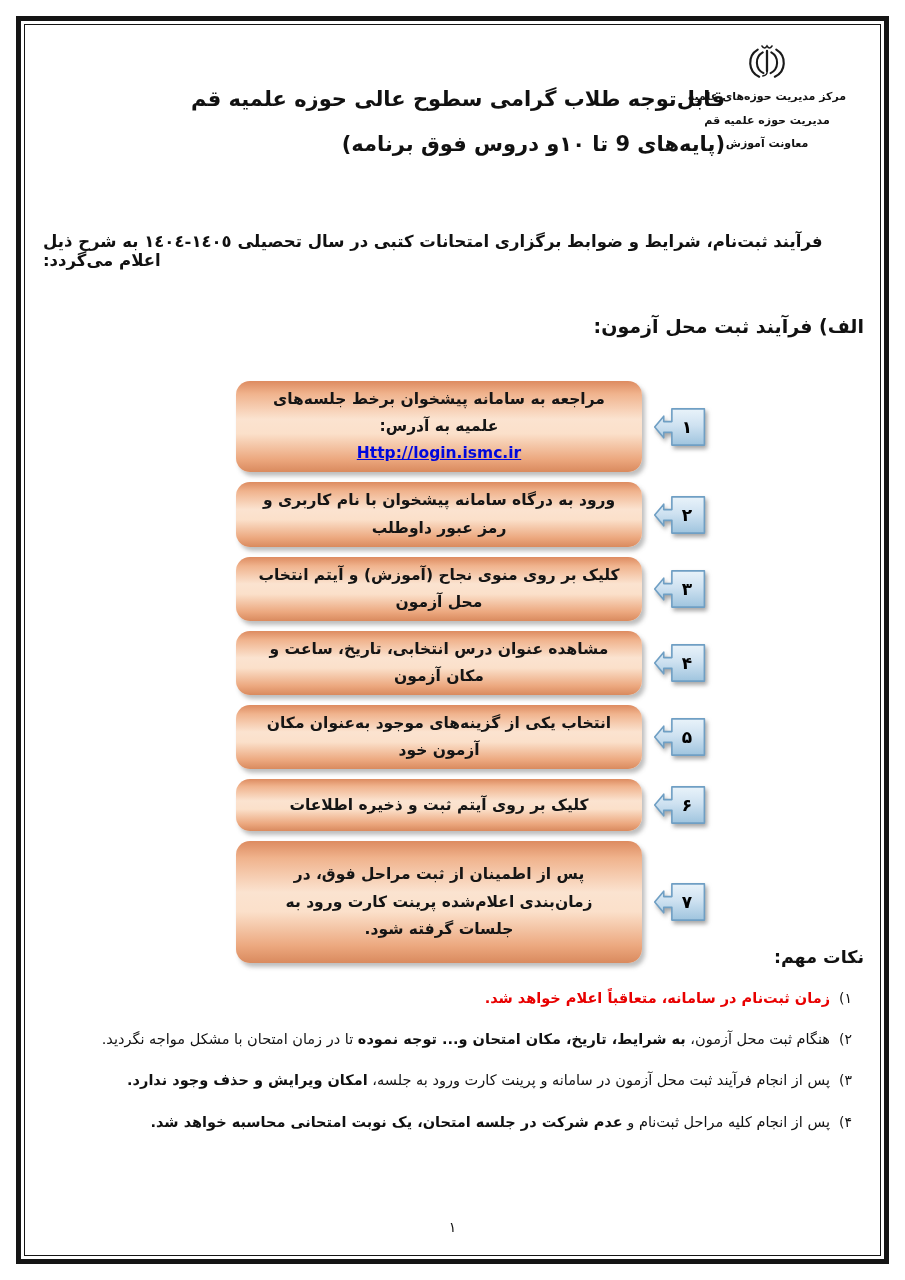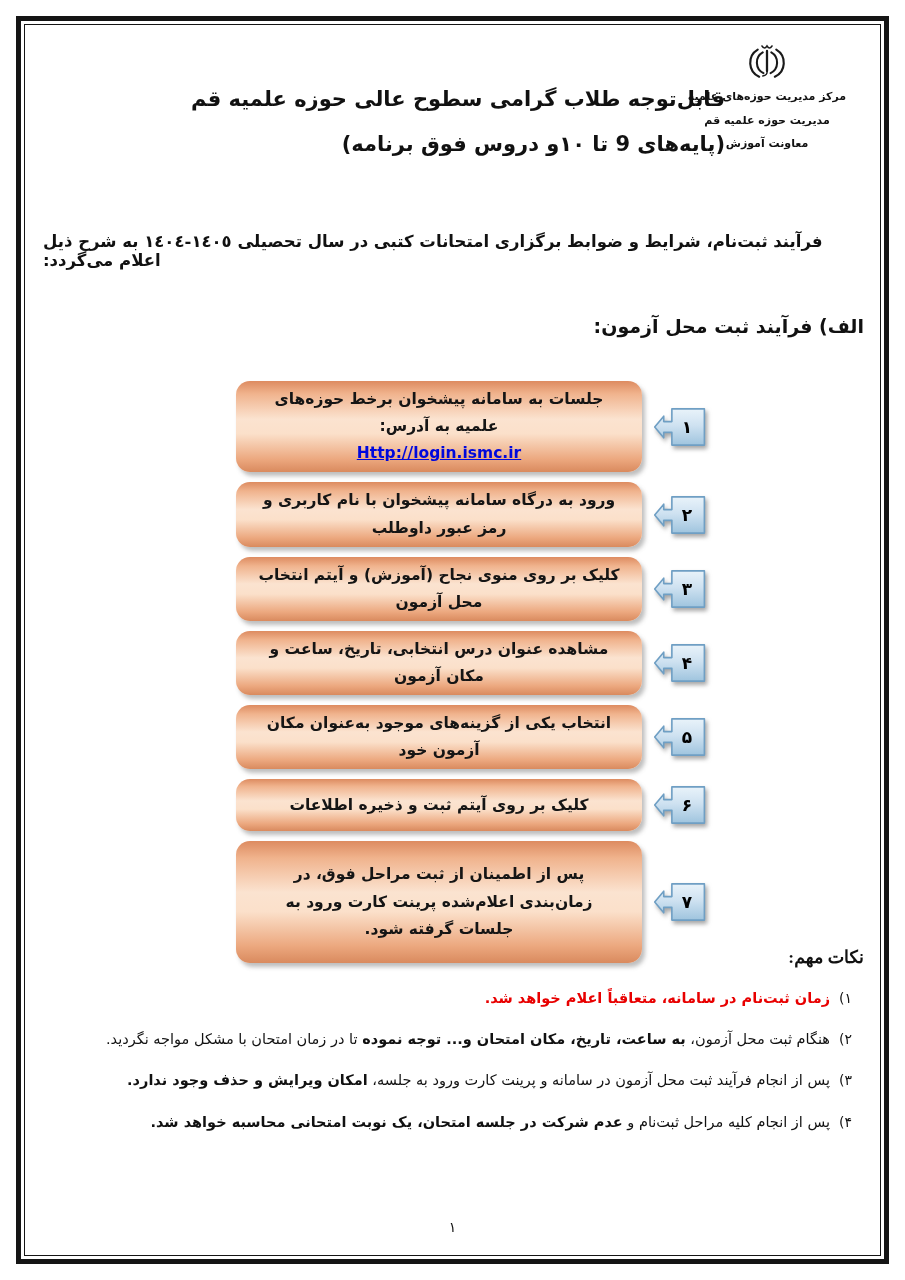--- a/index.html
+++ b/index.html
@@ -37,21 +37,21 @@
   .step-box.tall-7 { min-height:82px; padding:20px 34px; }
   .step-link { color:#0008dd; text-decoration:underline; font-size:15.5px; font-weight:bold; cursor:pointer; }
 
   .callout { position:relative; width:56px; height:46px; flex:0 0 auto;
              filter:drop-shadow(2.5px 3px 2px rgba(95,95,95,.55)); }
   .callout svg { position:absolute; inset:0; width:100%; height:100%; }
   .callout-num { position:absolute; left:20px; top:50%; transform:translateY(-50%);
                  width:30px; text-align:center; font-size:17px; font-weight:bold; color:#000; }
 
   
-  .notes-heading { position:absolute; top:922px; right:16px; font-weight:bold; font-size:17.5px;font-family:Liberation Serif, serif; }
+  .notes-heading { position:absolute; top:922px; right:16px; font-weight:bold; font-size:17.5px; }
   .notes-list { position:absolute; top:962px; right:28px; left:14px; display:flex; flex-direction:column; gap:18px; }
   .note-row { display:flex; gap:9px; align-items:baseline; font-size:14.5px; line-height:1.6; }
   .note-num { flex:0 0 auto; font-size:14px; }
   .note-b { font-weight:bold; }
   .note-red { color:#e80000; font-weight:bold;text-align:right; }
 
   .page-number { position:absolute; bottom:20px; left:0; right:0; text-align:center; font-size:14px; }
 </style>
 </head>
 <body>
@@ -99,21 +99,21 @@
       <div class="steps">
 
         <div class="step-row">
           <div class="callout">
             <svg viewBox="0 0 62 46">
               <path d="M22 3 H58 V43 H22 V29 H13 V35 L3 23 L13 11 V17 H22 Z" fill="url(#calloutGrad)" stroke="#6f9fc4" stroke-width="1.8" stroke-linejoin="round"></path>
             </svg>
             <span class="callout-num">۱</span>
           </div>
           <div class="step-box tall-1">
-            <span>جلسات به سامانه پیشخوان برخط حوزه‌های علمیه به آدرس:</span>
+            <span>مراجعه به سامانه پیشخوان برخط جلسه‌های علمیه به آدرس:</span>
             <a class="step-link">Http://login.ismc.ir</a>
           </div>
         </div>
 
         <div class="step-row">
           <div class="callout">
             <svg viewBox="0 0 62 46">
               <path d="M22 3 H58 V43 H22 V29 H13 V35 L3 23 L13 11 V17 H22 Z" fill="url(#calloutGrad)" stroke="#6f9fc4" stroke-width="1.8" stroke-linejoin="round"></path>
             </svg>
             <span class="callout-num">۲</span>
@@ -188,21 +188,21 @@
       <div class="notes-heading">نکات مهم:</div>
       <div class="notes-list">
 
         <div class="note-row">
           <span class="note-num">۱)</span>
           <span><span class="note-red">زمان ثبت‌نام در سامانه، متعاقباً اعلام خواهد شد.</span></span>
         </div>
 
         <div class="note-row">
           <span class="note-num">۲)</span>
-          <span><span>هنگام ثبت محل آزمون، </span><span class="note-b">به ساعت، تاریخ، مکان امتحان و... توجه نموده</span><span> تا در زمان امتحان با مشکل مواجه نگردید.</span></span>
+          <span><span>هنگام ثبت محل آزمون، </span><span class="note-b">به شرایط، تاریخ، مکان امتحان و... توجه نموده</span><span> تا در زمان امتحان با مشکل مواجه نگردید.</span></span>
         </div>
 
         <div class="note-row">
           <span class="note-num">۳)</span>
           <span><span>پس از انجام فرآیند ثبت محل آزمون در سامانه و پرینت کارت ورود به جلسه، </span><span class="note-b">امکان ویرایش و حذف وجود ندارد.</span><span></span></span>
         </div>
 
         <div class="note-row">
           <span class="note-num">۴)</span>
           <span><span>پس از انجام کلیه مراحل ثبت‌نام و </span><span class="note-b">عدم شرکت در جلسه امتحان، یک نوبت امتحانی محاسبه خواهد شد.</span><span></span></span>

